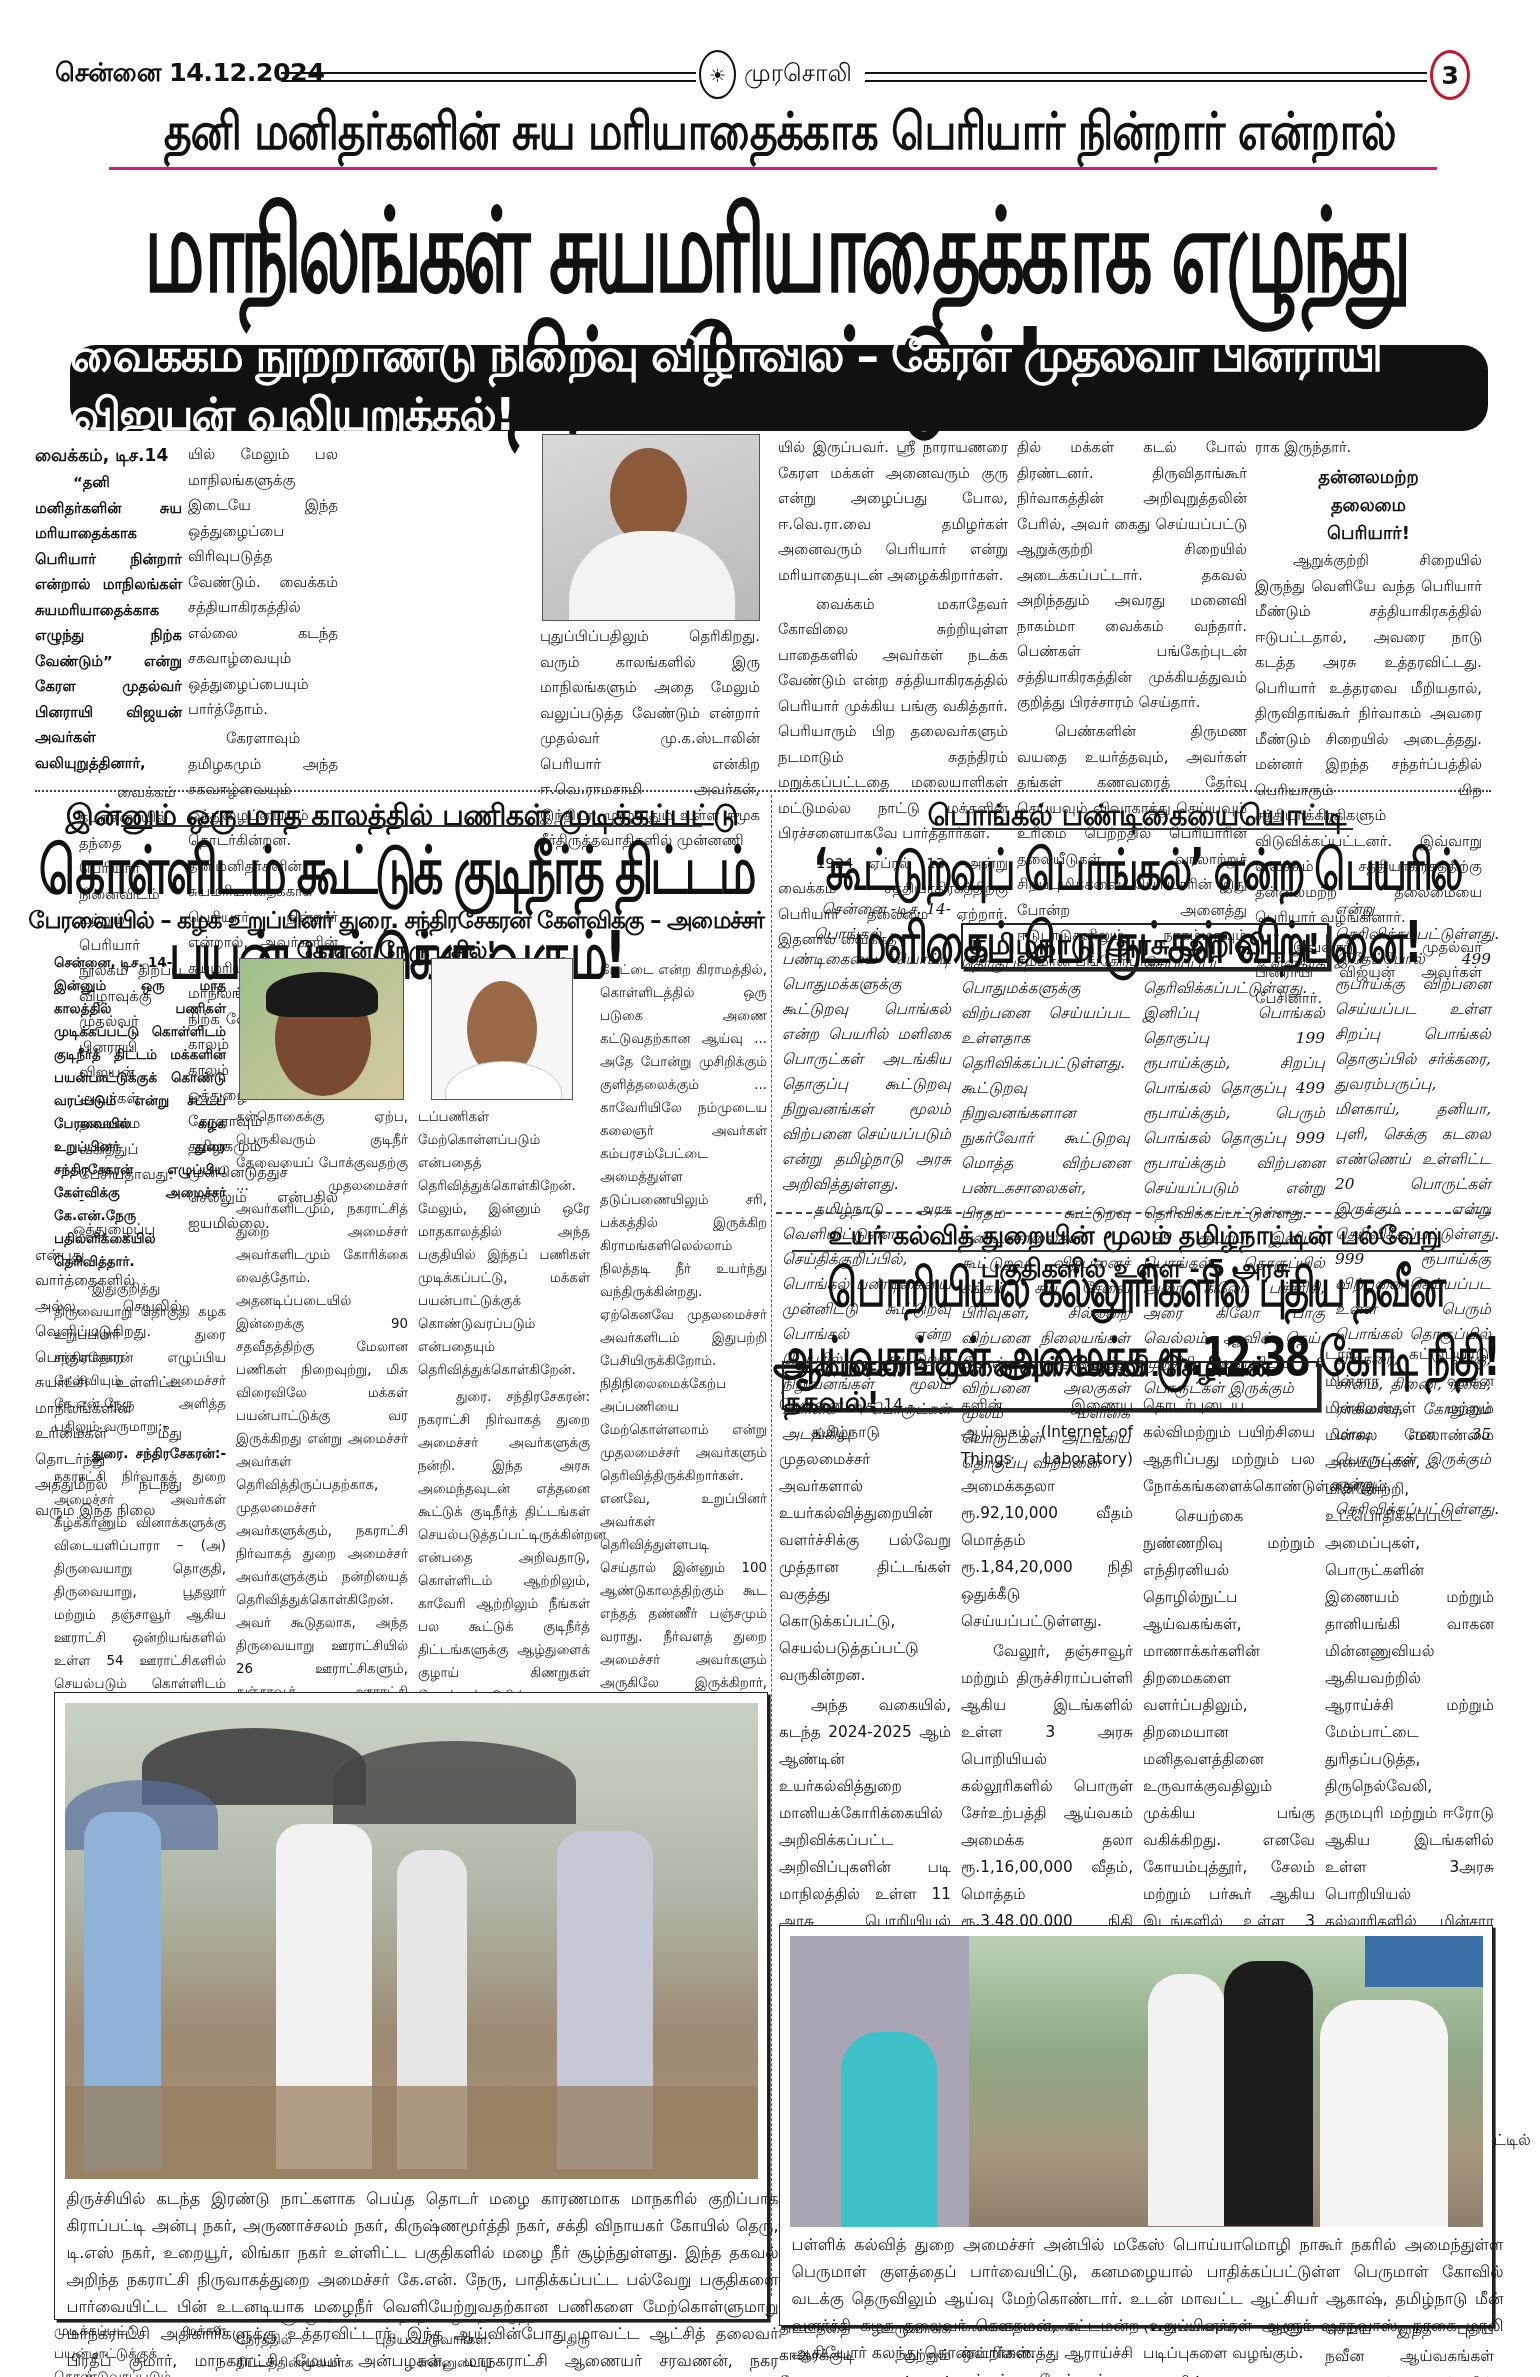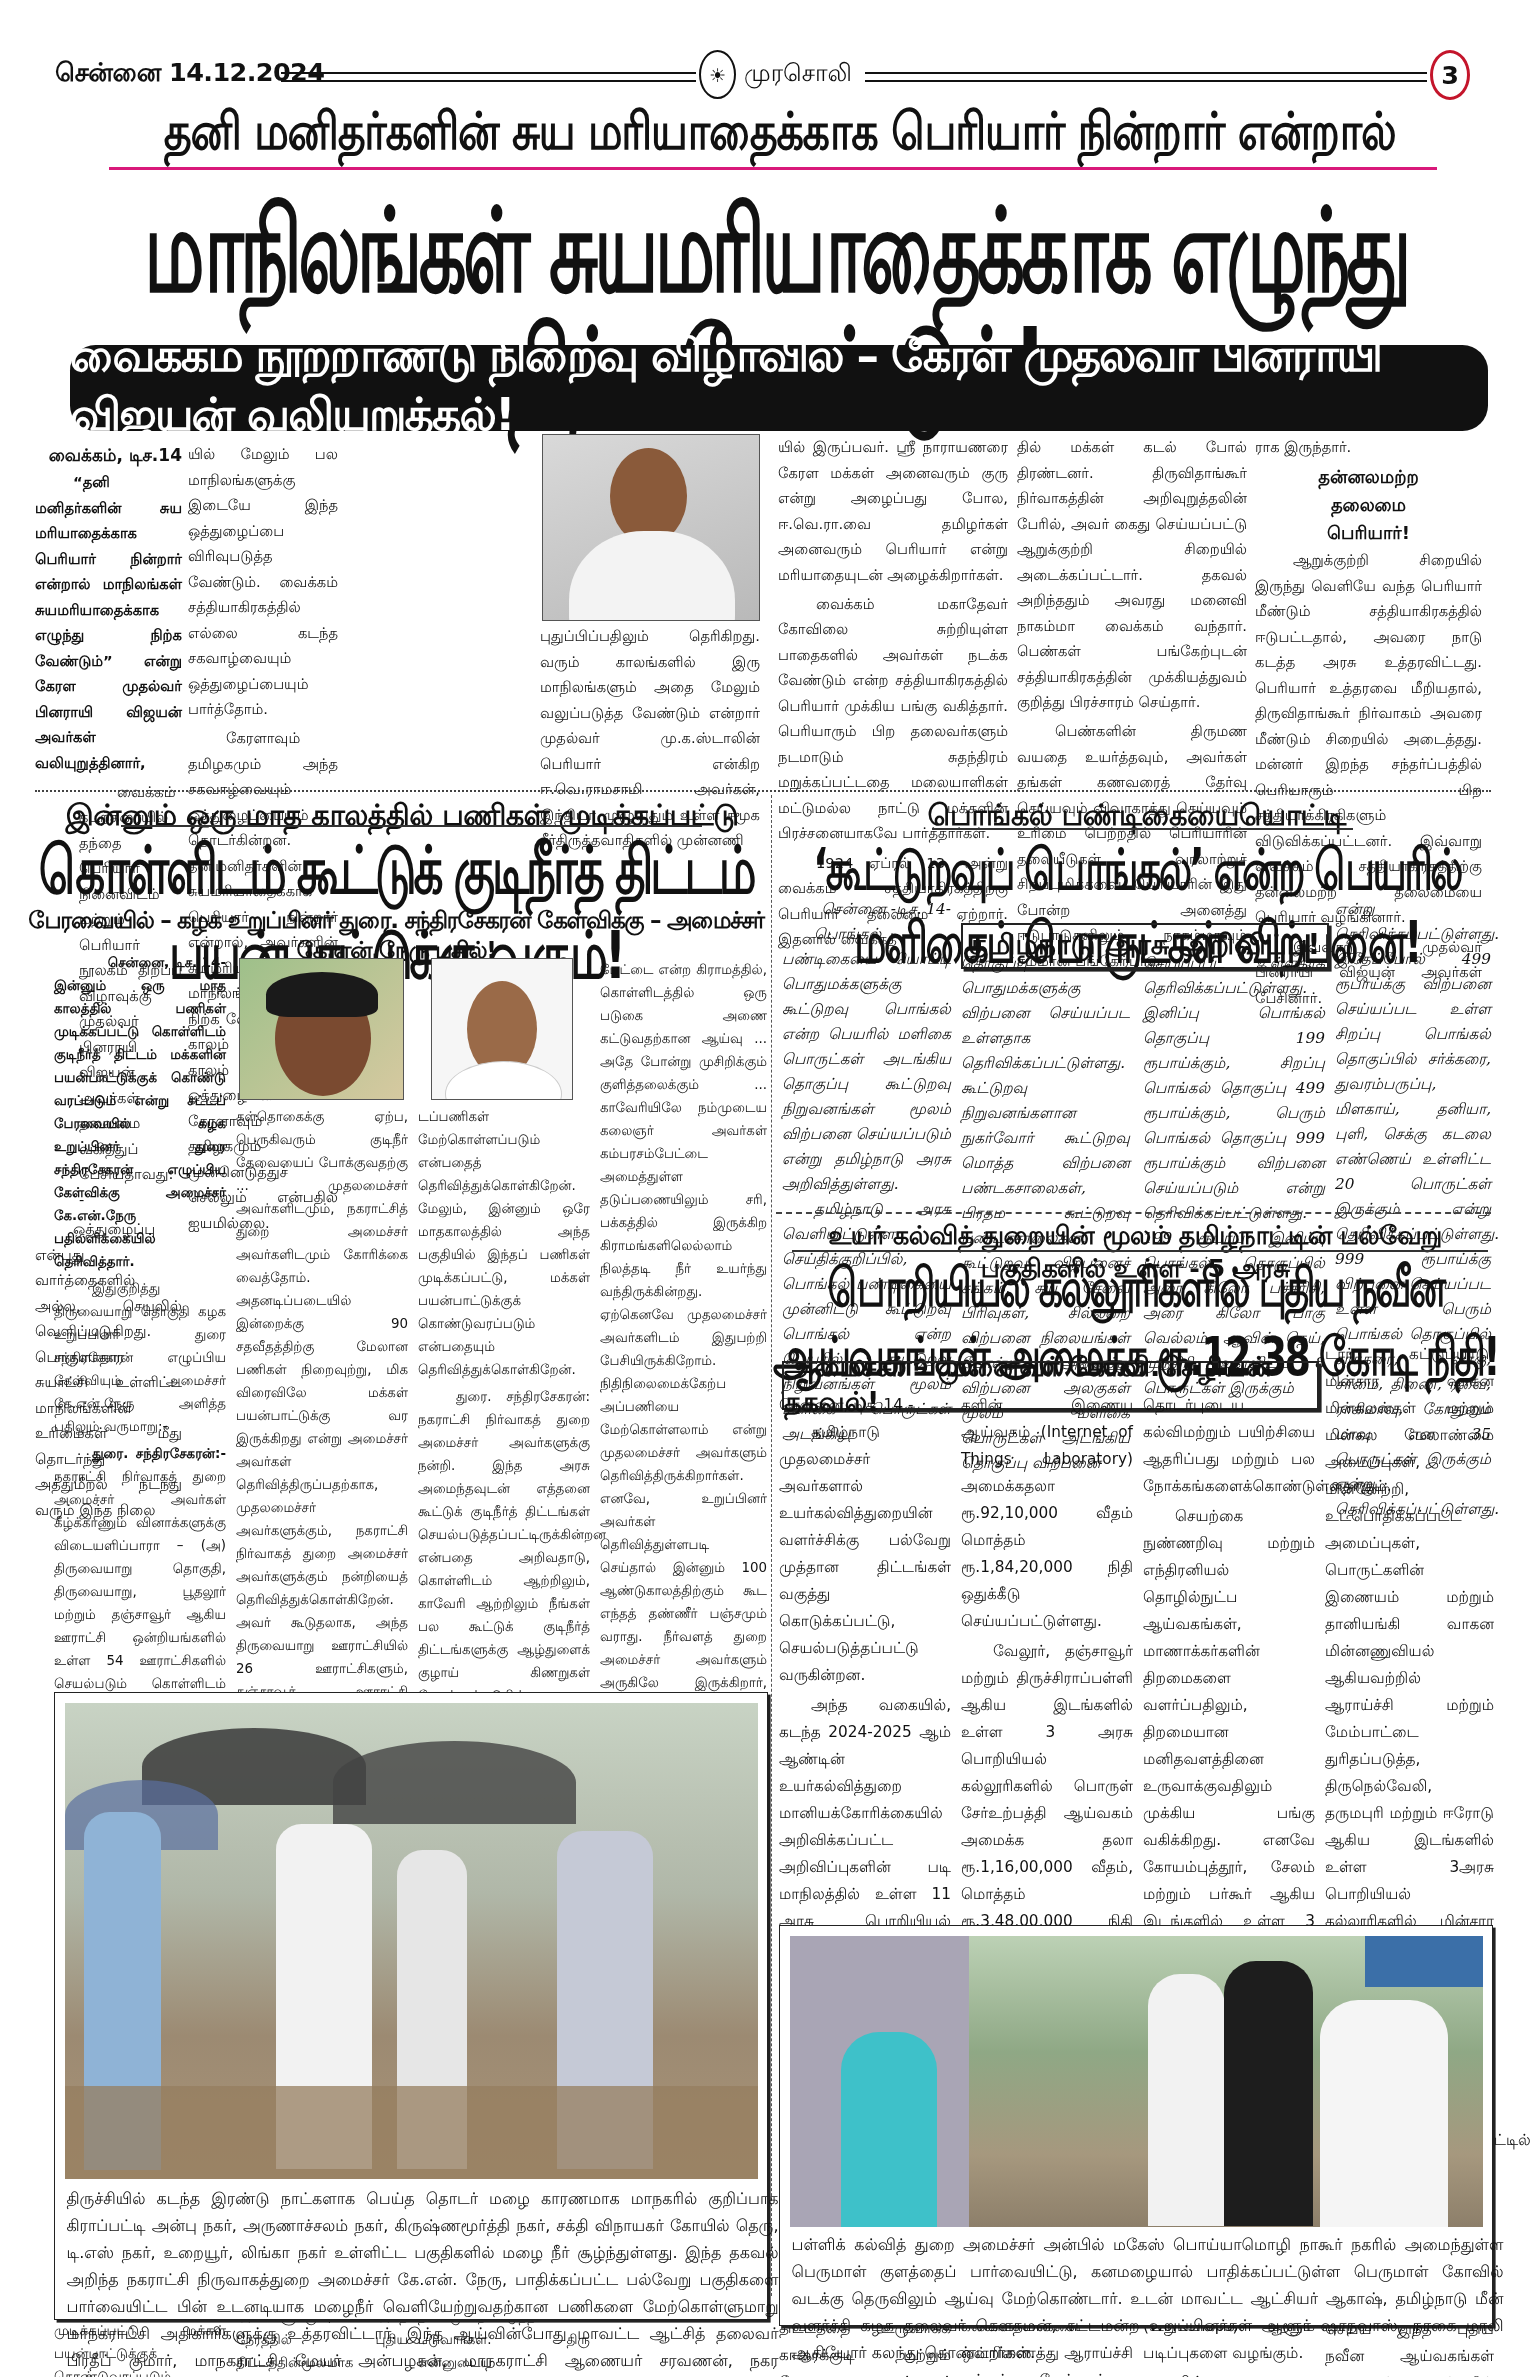--- a/index.html
+++ b/index.html
@@ -11,21 +11,21 @@
   .mast-logo{left:699px;top:50px;width:33px;height:45px;border:2.6px solid #111;border-radius:50%;display:flex;align-items:center;justify-content:center;font-size:19px;}
   .mast-name{left:744px;top:59px;font-size:24px;}
   .page-num{left:1430px;top:50px;width:40px;height:50px;border:3.8px solid #c4152b;border-radius:50%;display:flex;align-items:center;justify-content:center;font-size:25.5px;font-weight:bold;box-sizing:border-box;}
   .kicker1{left:109px;top:107px;width:1341px;text-align:center;font-size:43px;font-weight:bold;letter-spacing:-1.3px;transform:scaleY(1.2);}
   .pink-rule{left:109px;top:167px;width:1328px;height:3.2px;background:#d9197a;}
   .main-head{left:64px;top:192px;width:1424px;text-align:center;font-size:75px;font-weight:bold;letter-spacing:-3.8px;transform:scaleY(1.55);transform-origin:top;line-height:77px;}
   .black-banner{left:70px;top:345px;width:1418px;height:86px;background:#111;border-radius:25.5px;color:#fff;display:flex;align-items:center;justify-content:center;font-size:45px;font-weight:bold;letter-spacing:-1.9px;}
   .col-text{font-size:16px;line-height:28px;text-align:justify;}
   .col-text p{margin:0 0 3.8px 0;text-indent:38px;}
   .bold-lead{font-weight:bold;font-size:17px;}
-  .dateline{text-align:right;font-weight:bold;}
+  .dateline{font-weight:bold;}
   .photo{background:linear-gradient(160deg,#d9d9d9,#b9b9b9);border:1.3px solid #555;overflow:hidden;}
   .photo .face{position:absolute;border-radius:50%;}
   .dotted-h{height:0;border-top:2.6px dotted #444;}
   .dotted-v{width:0;border-left:1.9px dashed #555;}
   .kicker2{font-size:29px;font-weight:bold;text-align:center;letter-spacing:-0.6px;}
   .rule-thin{height:1.9px;background:#333;}
   .head2{font-size:54px;font-weight:bold;text-align:center;letter-spacing:-3.2px;transform:scaleY(1.4);transform-origin:top;}
   .sub2{font-size:28px;font-weight:bold;text-align:center;letter-spacing:-1.3px;}
   .boxhead{border:2.6px solid #222;display:flex;align-items:center;justify-content:center;font-weight:bold;box-shadow:2.6px 2.6px 0 #222;}
   .pong-text{font-family:"DejaVu Serif",serif;font-size:15.3px;line-height:25px;font-style:italic;text-align:justify;}

